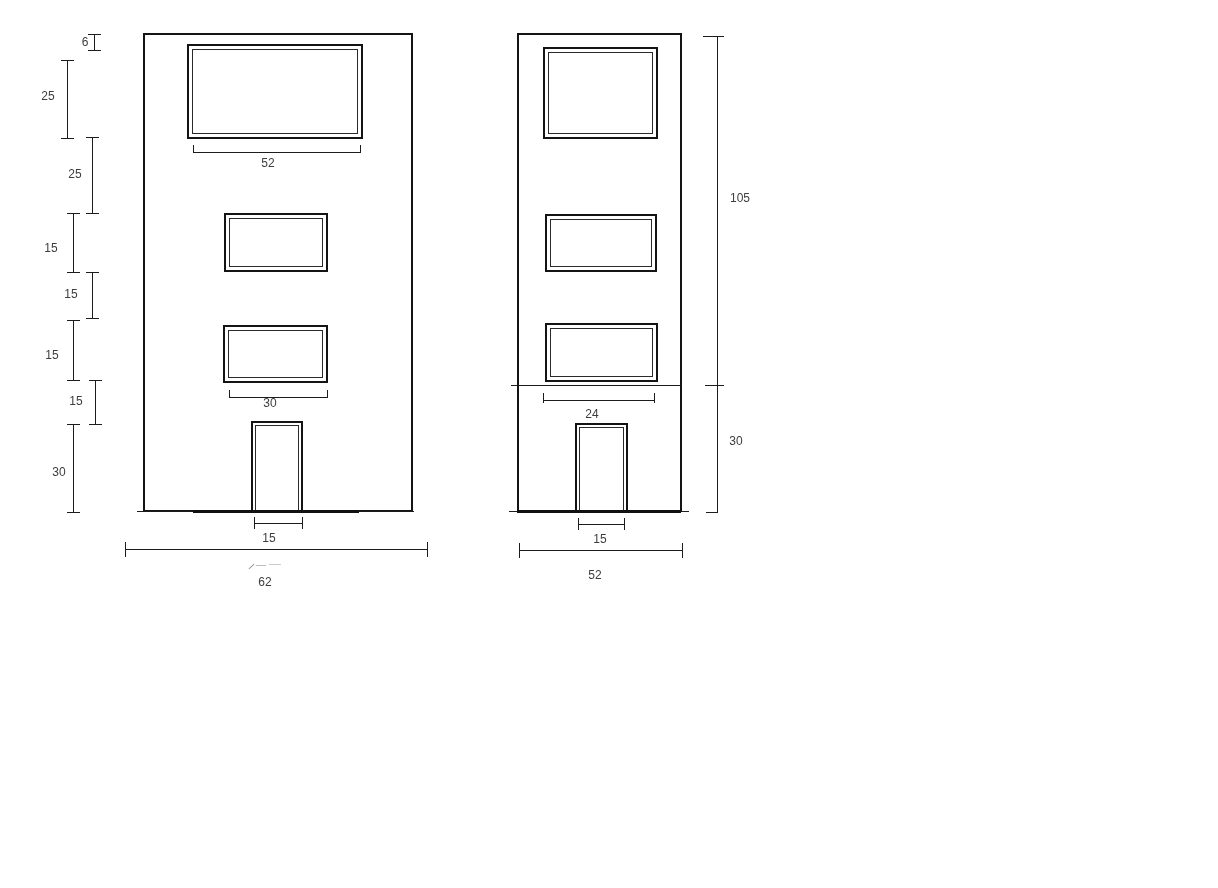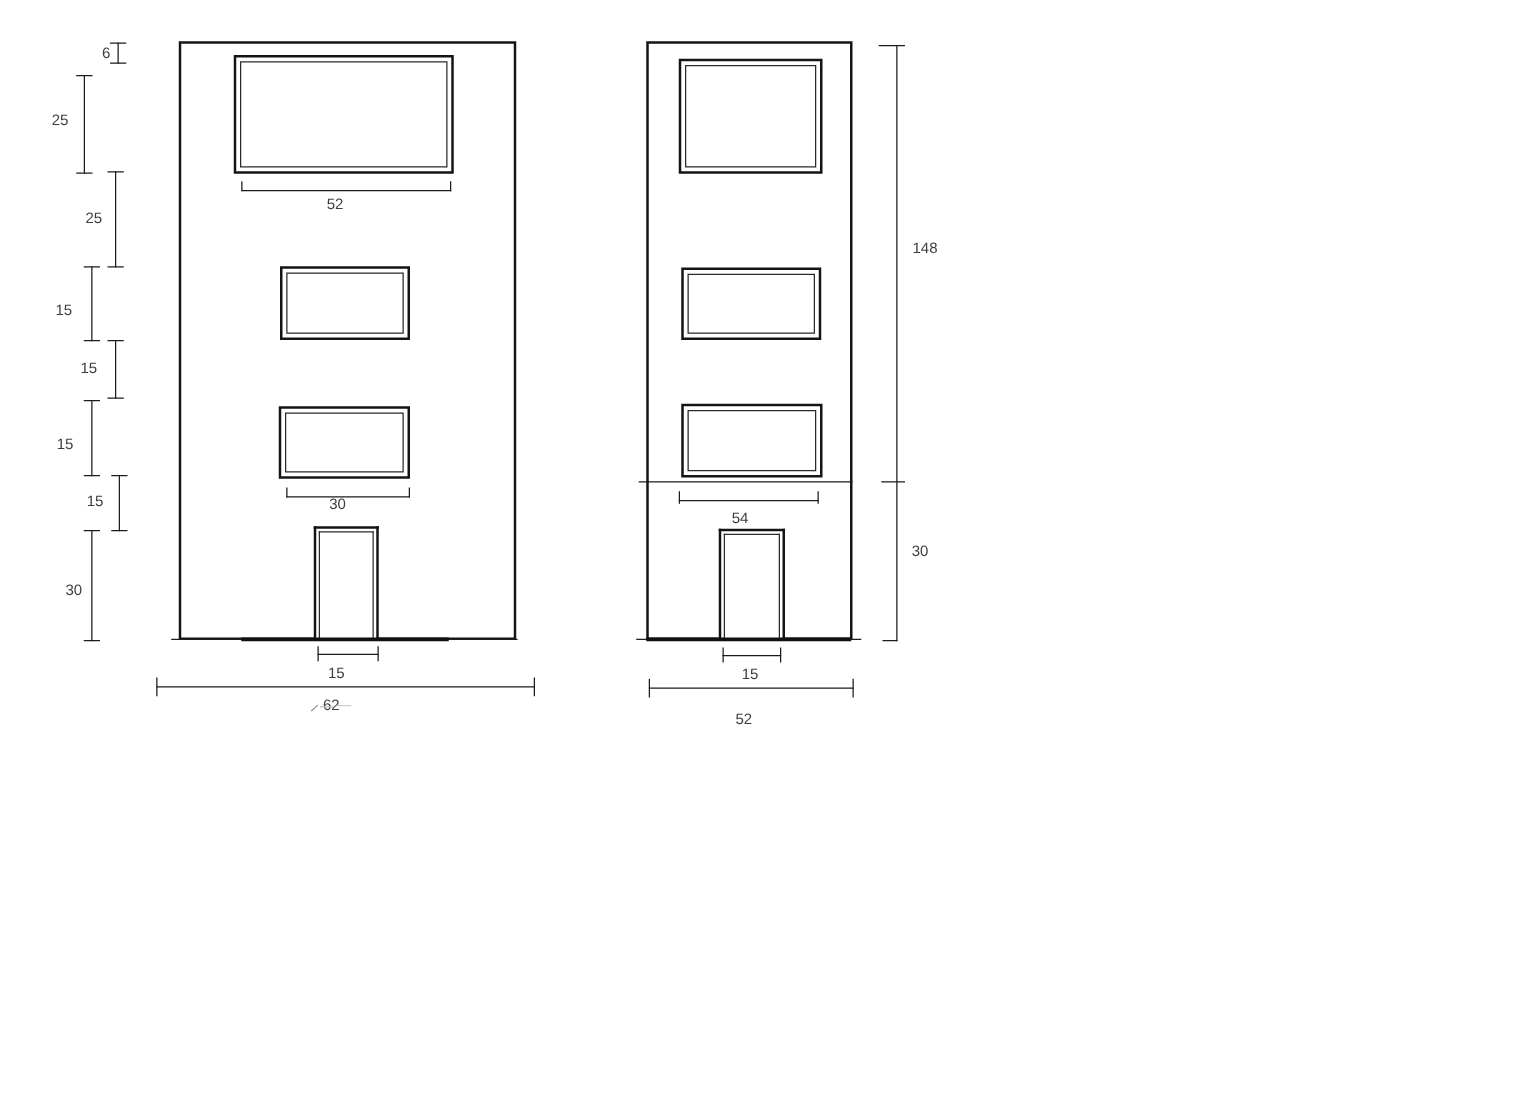--- a/index.html
+++ b/index.html
@@ -104,21 +104,21 @@
   <div class="hline thick" style="left:193px;top:510px;width:166px;height:3px;"></div>
 
   <div class="hline" style="left:254px;top:523px;width:49px;"></div>
   <div class="vline" style="left:254px;top:517px;height:12px;"></div>
   <div class="vline" style="left:302px;top:517px;height:12px;"></div>
   <div class="dim-label" style="left:269px;top:538px;">15</div>
 
   <div class="hline" style="left:125px;top:549px;width:303px;"></div>
   <div class="vline" style="left:125px;top:542px;height:15px;"></div>
   <div class="vline" style="left:427px;top:542px;height:15px;"></div>
-  <div class="dim-label" style="left:265px;top:564px;">62</div>
+  <div class="dim-label" style="left:265px;top:582px;">62</div>
 
   <div class="artifact" style="left:256px;top:565px;width:10px;height:1px;"></div>
   <div class="artifact" style="left:269px;top:564px;width:12px;height:1px;opacity:.8;"></div>
   <div class="artifact" style="left:248px;top:566px;width:7px;height:1px;transform:rotate(-42deg);background:#9a9a9a;"></div>
 
   <div class="outline" style="left:517px;top:33px;width:165px;height:479px;"></div>
 
   <div class="window" style="left:543px;top:47px;width:115px;height:92px;">
     <div class="inner"></div>
   </div>
@@ -129,21 +129,21 @@
 
   <div class="window" style="left:545px;top:323px;width:113px;height:59px;">
     <div class="inner"></div>
   </div>
 
   <div class="hline" style="left:511px;top:385px;width:171px;"></div>
 
   <div class="hline" style="left:543px;top:400px;width:112px;"></div>
   <div class="vline" style="left:543px;top:393px;height:10px;"></div>
   <div class="vline" style="left:654px;top:393px;height:10px;"></div>
-  <div class="dim-label" style="left:592px;top:414px;">54</div>
+  <div class="dim-label" style="left:592px;top:414px;">24</div>
 
   <div class="door" style="left:575px;top:423px;width:53px;height:89px;">
     <div class="inner"></div>
   </div>
 
   <div class="hline" style="left:509px;top:511px;width:180px;"></div>
   <div class="hline thick" style="left:517px;top:510px;width:164px;height:3px;"></div>
 
   <div class="hline" style="left:578px;top:524px;width:47px;"></div>
   <div class="vline" style="left:578px;top:518px;height:12px;"></div>
@@ -152,16 +152,16 @@
 
   <div class="hline" style="left:519px;top:550px;width:164px;"></div>
   <div class="vline" style="left:519px;top:543px;height:15px;"></div>
   <div class="vline" style="left:682px;top:543px;height:15px;"></div>
   <div class="dim-label" style="left:595px;top:575px;">52</div>
 
   <div class="vline" style="left:717px;top:36px;height:477px;"></div>
   <div class="hline" style="left:703px;top:36px;width:21px;"></div>
   <div class="hline" style="left:705px;top:385px;width:19px;"></div>
   <div class="hline" style="left:706px;top:512px;width:12px;"></div>
-  <div class="dim-label" style="left:740px;top:198px;">148</div>
+  <div class="dim-label" style="left:740px;top:198px;">105</div>
   <div class="dim-label" style="left:736px;top:441px;">30</div>
 
 </div>
 
 </body></html>

